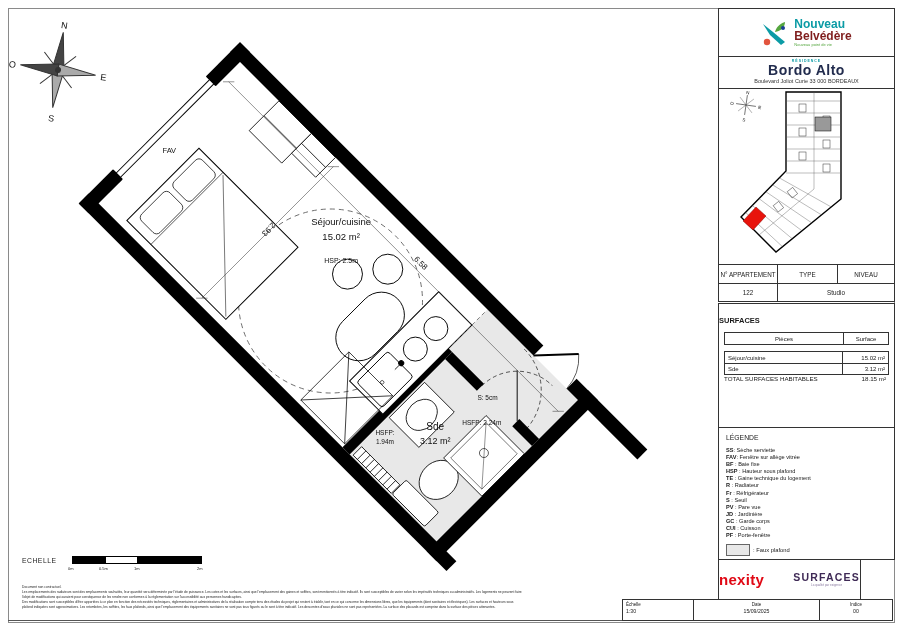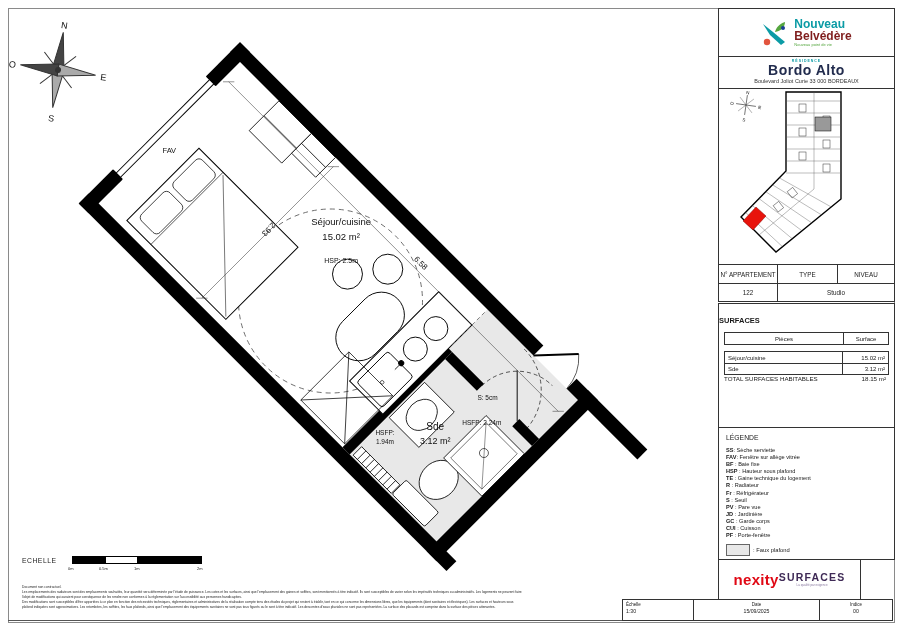--- a/index.html
+++ b/index.html
@@ -40,21 +40,21 @@
   .surf-total .c1{width:118px;}
   .surf-total .c2{flex:1;text-align:right;padding-right:3px;}
   
   .legend-box{left:718px;top:427px;width:177px;height:133px;padding:6px 0 0 7px;box-sizing:border-box;}
   .lg-title{font-size:6.8px;margin-bottom:6px;}
   .lg-row{font-size:5.6px;line-height:7.1px;white-space:nowrap;}
   .lg-abbr{font-weight:bold;}
   .lg-swatch-row{margin-top:5px;display:flex;align-items:center;gap:3px;font-size:5.8px;}
   .lg-swatch{width:22px;height:10px;background:#e8e8e8;border:0.5px solid #666;}
   
-  .dev-box{left:718px;top:559px;width:143px;height:41px;display:flex;align-items:center;justify-content:center;}
+  .dev-box{left:718px;top:559px;width:143px;height:41px;display:flex;align-items:center;justify-content:space-between;}
   .nexity{font-size:15px;font-weight:800;color:#e00814;letter-spacing:.3px;}
   .cogedim{text-align:center;line-height:1;}
   .cogedim-name{font-size:10.5px;font-weight:bold;color:#3f2a56;letter-spacing:1.2px;}
   .cogedim-tag{font-size:3px;color:#8a7aa0;margin-top:1.5px;}
   
   .footer-strip{left:622px;top:599px;width:271px;height:22px;display:flex;box-sizing:border-box;}
   .ft-cell{border:1px solid #333;border-left:none;box-sizing:border-box;padding:1.5px 3px;font-size:4.5px;}
   .ft-cell:first-child{border-left:1px solid #333;}
   .ft-c1{width:72px;}
   .ft-c2{width:126px;text-align:center;}

